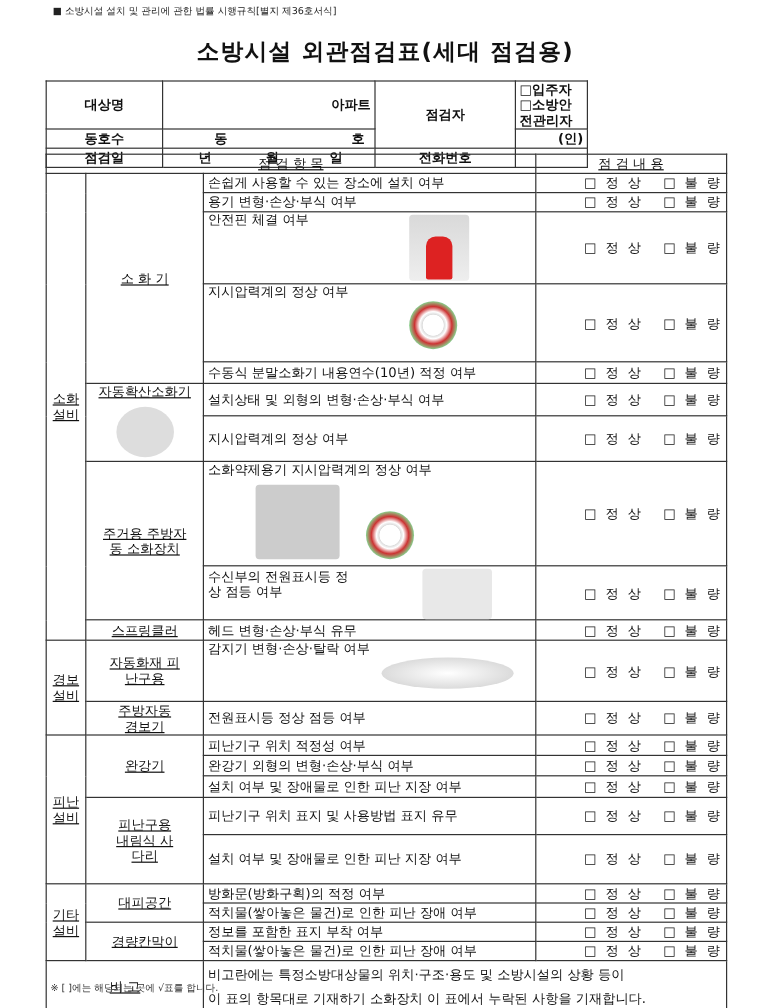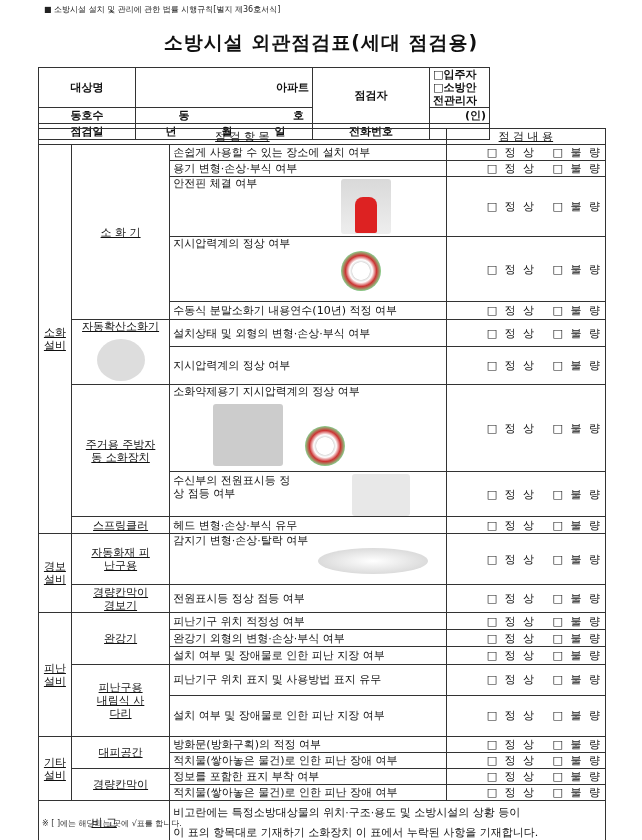--- a/index.html
+++ b/index.html
@@ -120,21 +120,21 @@
         <td class="res"><span>□ 정  상</span>&nbsp;&nbsp;&nbsp;<span>□ 불 량</span></td>
       </tr>
 
   <tr style="height:51px">
     <td rowspan="2" class="c">경보 설비</td>
     <td class="c" style="padding:0 18px">자동화재 피난구용</td>
     <td style="vertical-align:top;position:relative"><span>감지기 변형·손상·탈락 여부</span><span class="pic smoke" style="position:absolute;right:18px;top:14px"></span></td>
     <td class="res"><span>□ 정  상</span>&nbsp;&nbsp;&nbsp;<span>□ 불 량</span></td>
   </tr>
   <tr style="height:28px">
-        <td class="c" style="padding:0 20px">경량칸막이 경보기</td>
+        <td class="c" style="padding:0 20px">주방자동 경보기</td>
         <td>전원표시등 정상 점등 여부</td>
         <td class="res"><span>□ 정  상</span>&nbsp;&nbsp;&nbsp;<span>□ 불 량</span></td>
       </tr>
 
   <tr style="height:17px">
     <td rowspan="5" class="c">피난 설비</td>
     <td rowspan="3" class="c">완강기</td>
     <td>피난기구 위치 적정성 여부</td>
     <td class="res"><span>□ 정  상</span>&nbsp;&nbsp;&nbsp;<span>□ 불 량</span></td>
   </tr>

